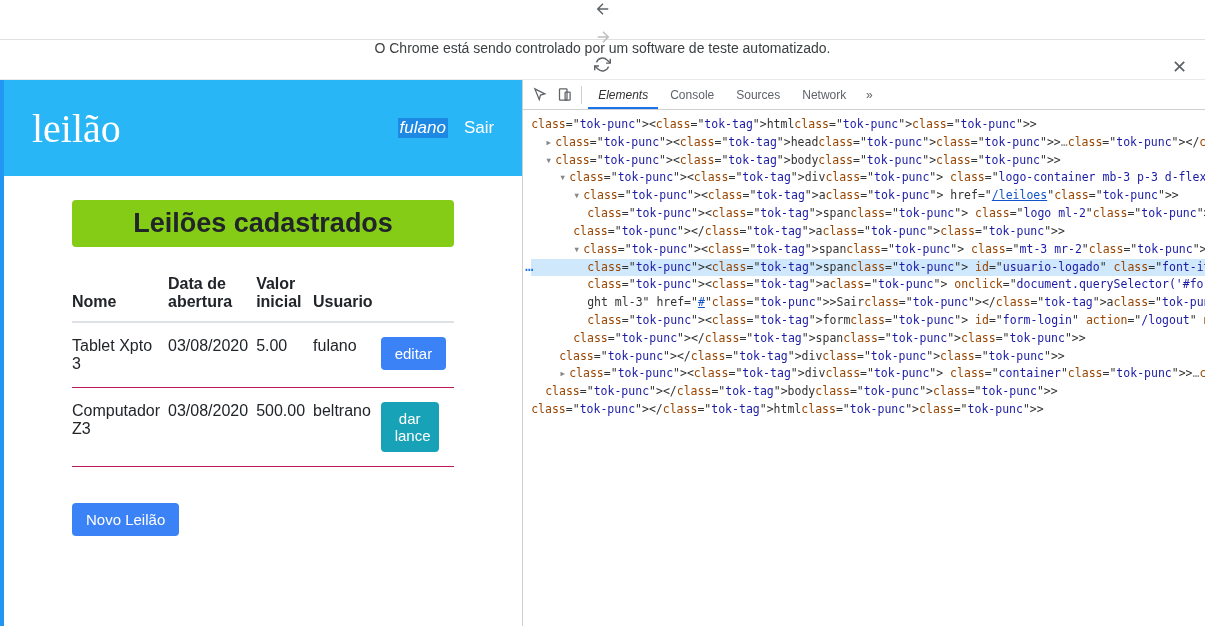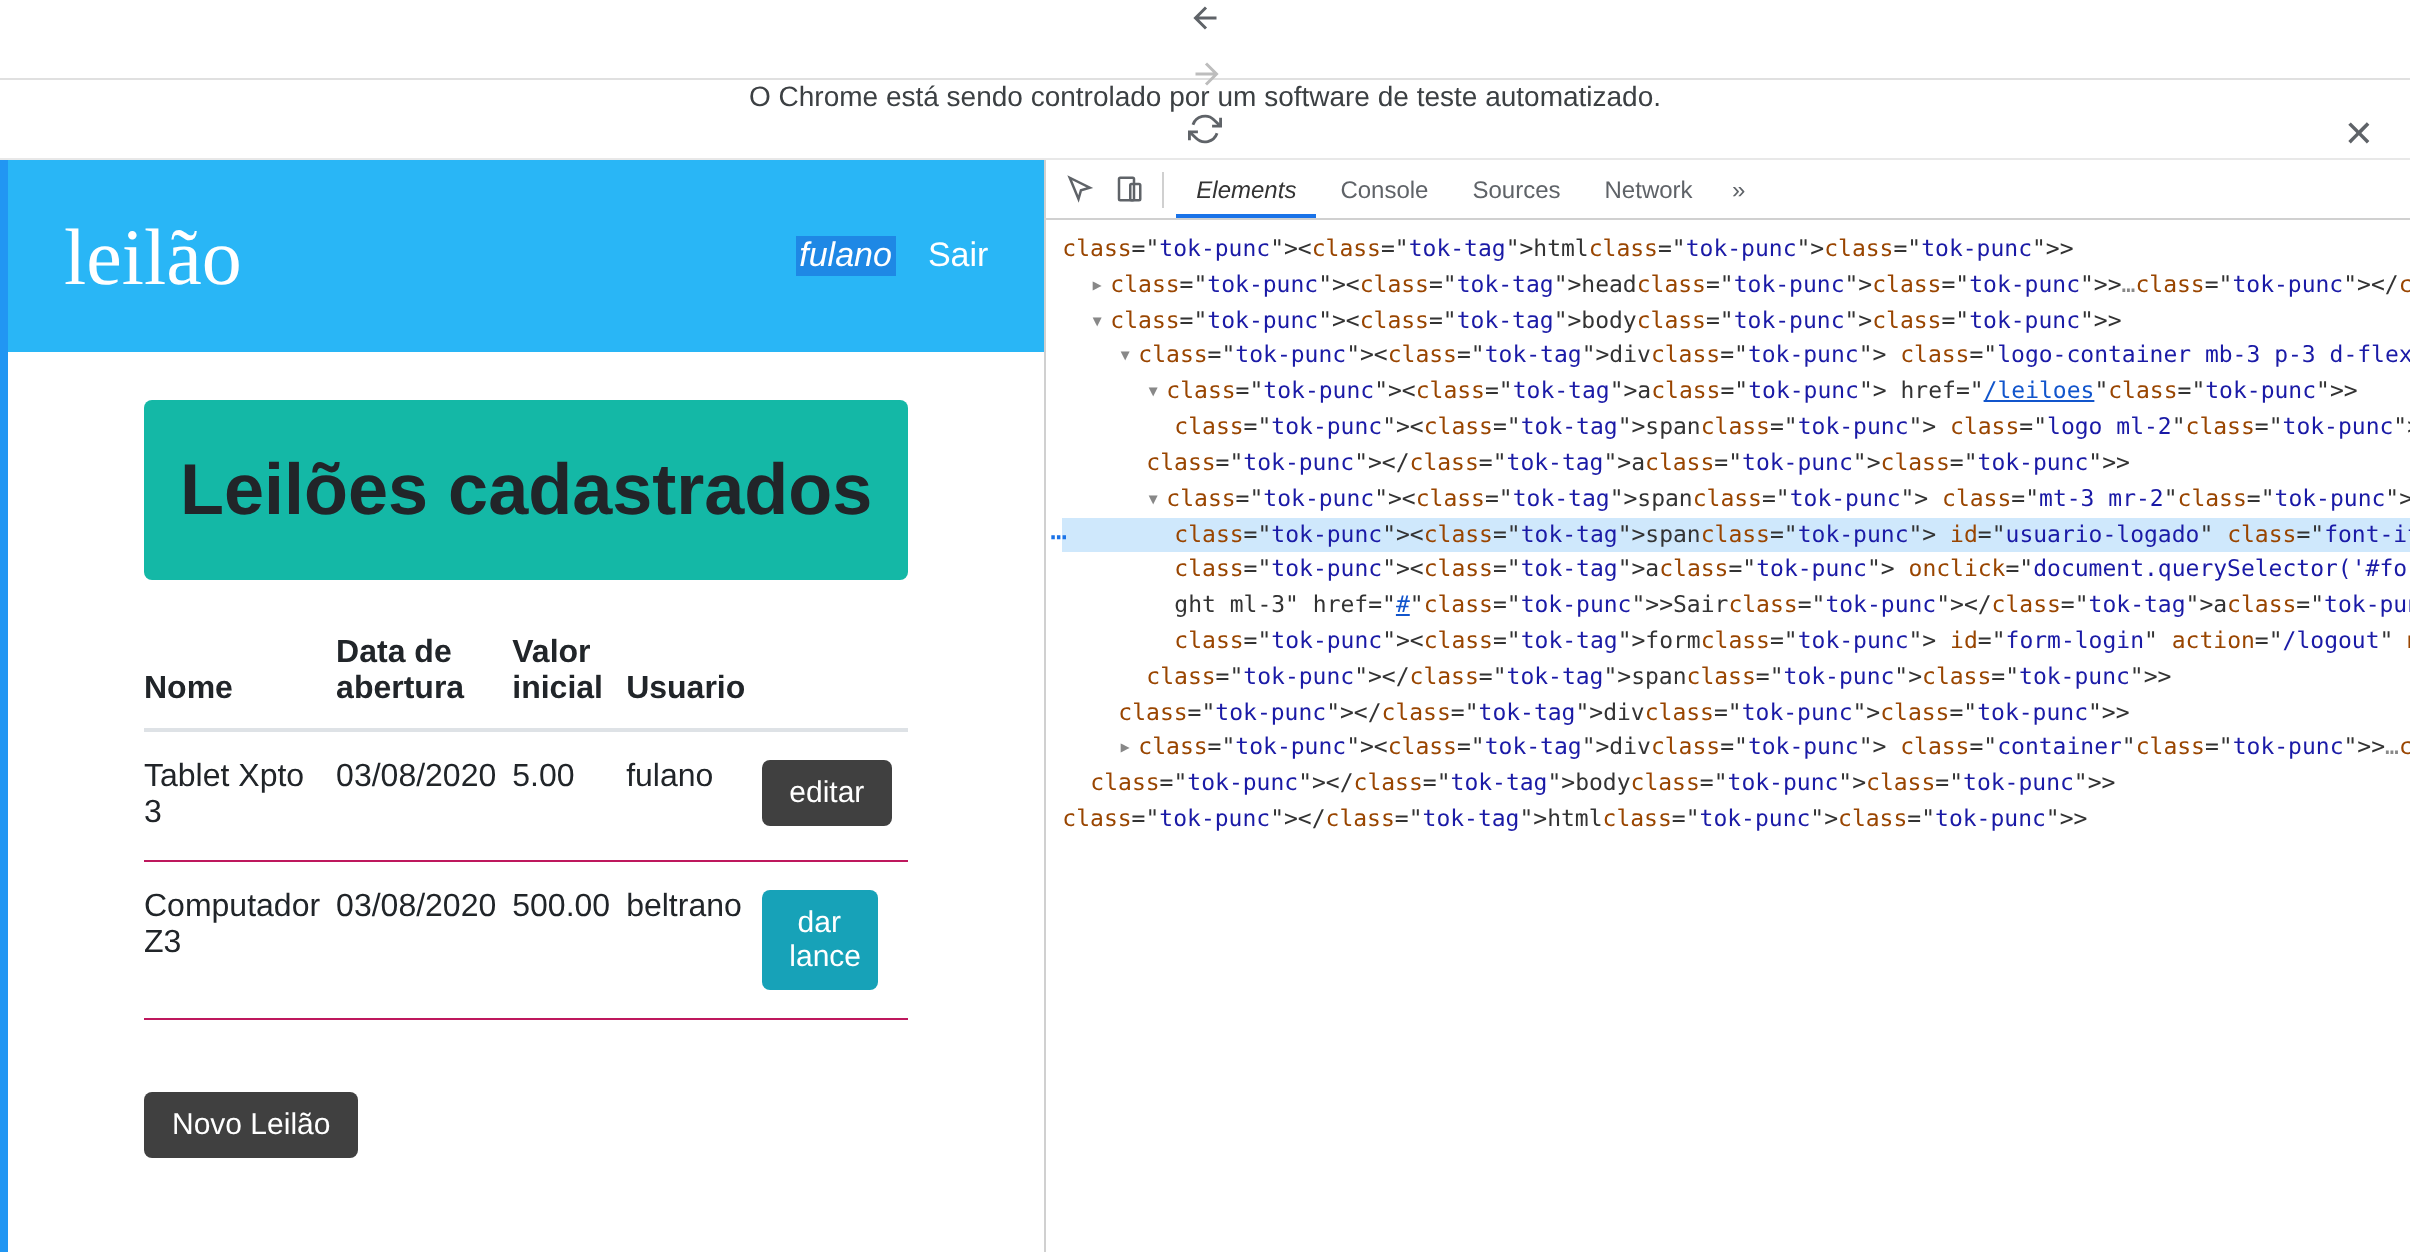--- a/index.html
+++ b/index.html
@@ -33,27 +33,27 @@
 
 
 .inspect-tooltip { position: absolute; top: 62px; left: 368px; background: #fff; border-radius: 3px; box-shadow: 0 1px 4px rgba(0,0,0,.25); padding: 6px 10px; font-size: 12px; display: flex; align-items: center; gap: 8px; z-index: 10; }
 .inspect-tooltip .selector { color: #881391; font-family: Menlo, monospace; }
 .inspect-tooltip .selector .tag { color: #881391; }
 .inspect-tooltip .selector .id { color: #1a1aa6; }
 .inspect-tooltip .dims { color: #5f6368; }
 
 
 .container { padding: 24px 68px; }
-.page-title { background: #14b8a6; border-radius: 4px; text-align: center; font-size: 36px; font-weight: 700; color: #212529; padding: 24px 0; margin-bottom: 18px; }
+.page-title { background: #84cc16; border-radius: 4px; text-align: center; font-size: 27px; font-weight: 700; color: #212529; padding: 8px 0; margin-bottom: 18px; }
 
 table { width: 100%; border-collapse: collapse; }
 th { text-align: left; font-weight: 700; font-size: 16px; color: #212529; padding: 10px 8px 10px 0; border-bottom: 2px solid #dee2e6; vertical-align: bottom; }
 td { font-size: 16px; color: #212529; padding: 14px 8px 14px 0; border-bottom: 1px solid #be185d; vertical-align: top; }
 .btn { display: inline-block; padding: 8px 14px; border-radius: 4px; color: #fff; font-size: 15px; text-align: center; cursor: pointer; border: none; }
-.btn-primary { background: #404040; }
+.btn-primary { background: #3b82f6; }
 .btn-info { background: #17a2b8; max-width: 58px; }
 .new-btn-wrap { margin-top: 36px; }
 
 
 .devtools { flex: 1; border-left: 1px solid #d0d0d0; display: flex; flex-direction: column; background: #fff; }
 .dt-tabbar { height: 30px; border-bottom: 1px solid #d0d0d0; display: flex; align-items: center; padding: 0 6px; gap: 2px; font-size: 12px; }
 .dt-icon { width: 22px; height: 22px; display: flex; align-items: center; justify-content: center; color: #5f6368; cursor: pointer; }
 .dt-sep { width: 1px; height: 18px; background: #d0d0d0; margin: 0 4px; }
 .dt-tab { padding: 7px 10px; color: #5f6368; cursor: pointer; }
 .dt-tab.active { color: #333; border-bottom: 2px solid #1a73e8; padding-bottom: 5px; font-style: italic; }

